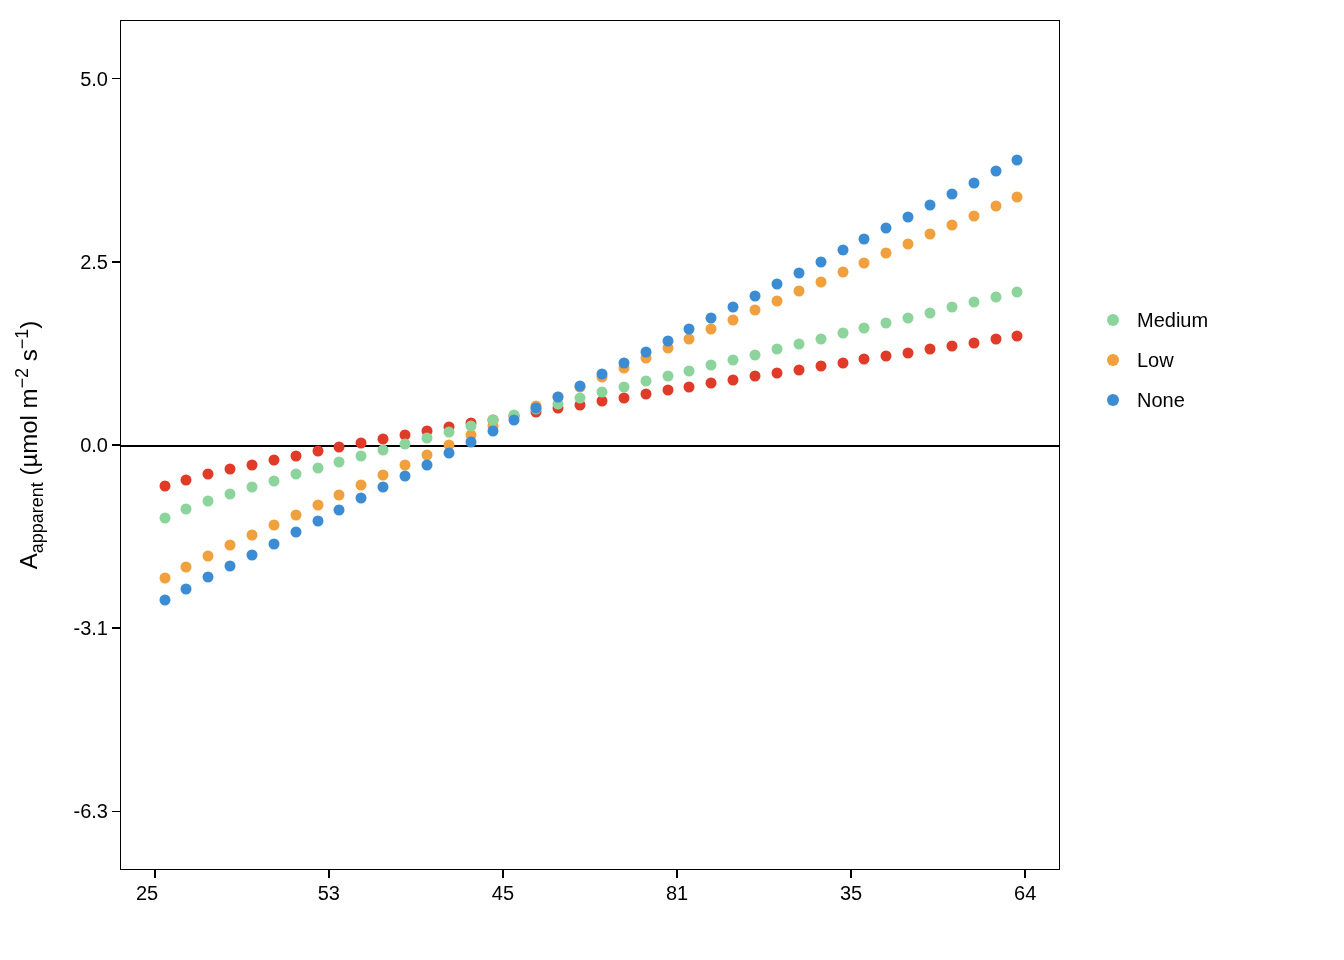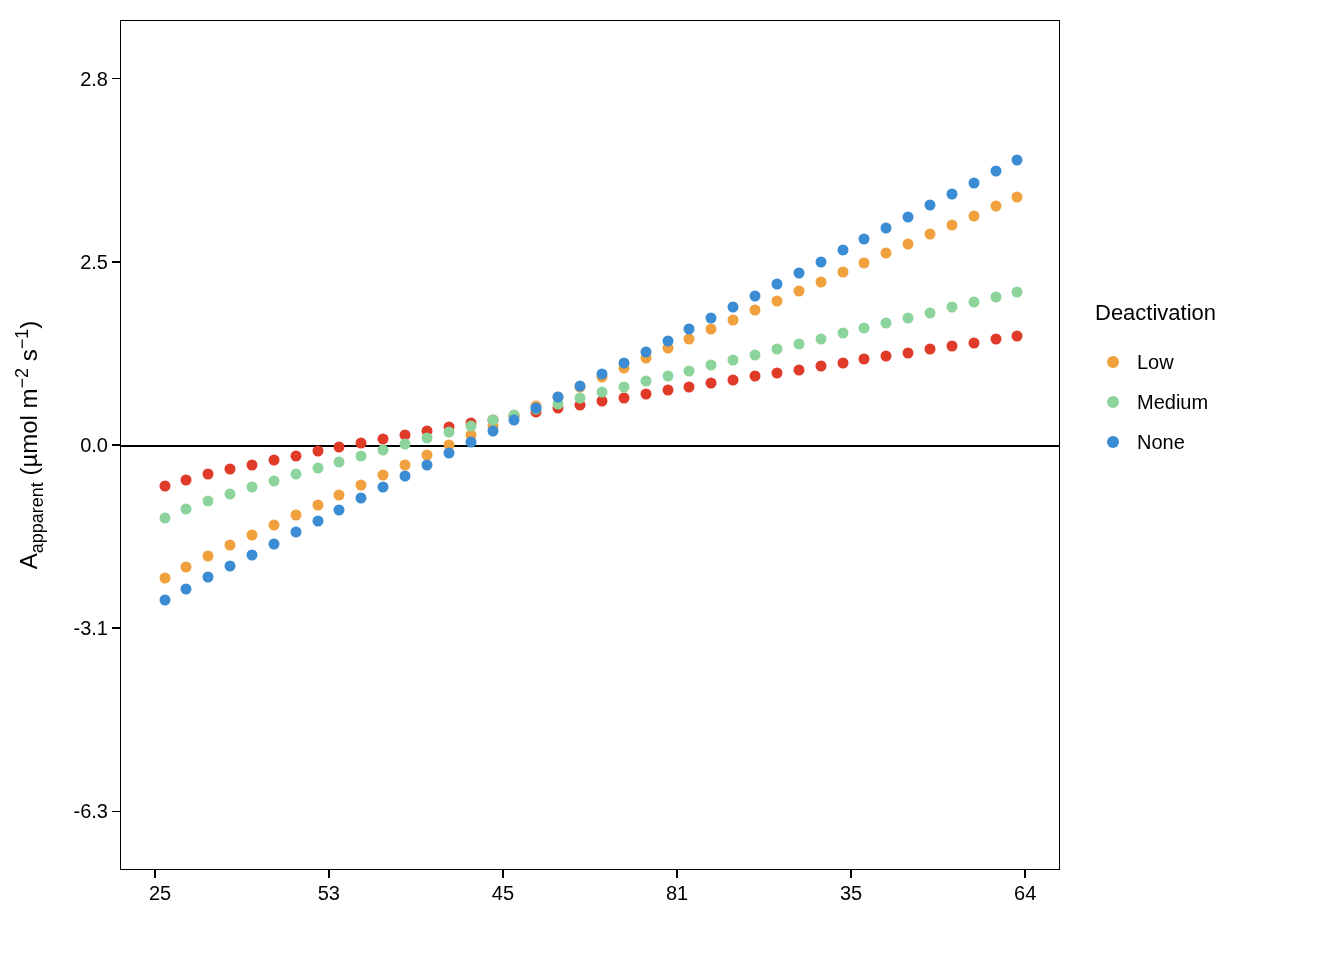--- a/index.html
+++ b/index.html
@@ -140,21 +140,21 @@
 
   <div class="y-axis" id="y-axis">
       <div class="y-tick-label" style="top: 791.379px;">-6.3</div>
       <div class="y-tick-mark" style="top: 790.629px;"></div>
       <div class="y-tick-label" style="top: 608.19px;">-3.1</div>
       <div class="y-tick-mark" style="top: 607.44px;"></div>
       <div class="y-tick-label" style="top: 425px;">0.0</div>
       <div class="y-tick-mark" style="top: 424.25px;"></div>
       <div class="y-tick-label" style="top: 241.81px;">2.5</div>
       <div class="y-tick-mark" style="top: 241.06px;"></div>
-      <div class="y-tick-label" style="top: 58.6207px;">2.8</div>
+      <div class="y-tick-label" style="top: 58.6207px;">5.0</div>
       <div class="y-tick-mark" style="top: 57.8707px;"></div>
     </div>
 
   <div class="plot-area" id="plot-area">
 
   <div class="hline" style="top: 424.25px;"></div>
       <div class="pt" style="left: 43.5185px; top: 465.302px; background: rgb(224, 58, 40);"></div>
       <div class="pt" style="left: 65.3894px; top: 458.629px; background: rgb(224, 58, 40);"></div>
       <div class="pt" style="left: 87.2602px; top: 453.274px; background: rgb(224, 58, 40);"></div>
       <div class="pt" style="left: 109.131px; top: 448.325px; background: rgb(224, 58, 40);"></div>
@@ -310,45 +310,44 @@
       <div class="pt" style="left: 765.256px; top: 206.863px; background: rgb(60, 140, 212);"></div>
       <div class="pt" style="left: 787.127px; top: 195.59px; background: rgb(60, 140, 212);"></div>
       <div class="pt" style="left: 808.998px; top: 184.317px; background: rgb(60, 140, 212);"></div>
       <div class="pt" style="left: 830.869px; top: 173.044px; background: rgb(60, 140, 212);"></div>
       <div class="pt" style="left: 852.74px; top: 161.771px; background: rgb(60, 140, 212);"></div>
       <div class="pt" style="left: 874.611px; top: 150.497px; background: rgb(60, 140, 212);"></div>
       <div class="pt" style="left: 896.481px; top: 139.224px; background: rgb(60, 140, 212);"></div>
     </div>
 
   <div class="x-axis" id="x-axis">
-      <div class="x-tick-label" style="left: 40px;">25</div>
+      <div class="x-tick-label" style="left: 27px;">25</div>
       <div class="x-tick-mark" style="left: 34.0648px;"></div>
       <div class="x-tick-label" style="left: 208.889px;">53</div>
       <div class="x-tick-mark" style="left: 208.139px;"></div>
       <div class="x-tick-label" style="left: 382.963px;">45</div>
       <div class="x-tick-mark" style="left: 382.213px;"></div>
       <div class="x-tick-label" style="left: 557.037px;">81</div>
       <div class="x-tick-mark" style="left: 556.287px;"></div>
       <div class="x-tick-label" style="left: 731.111px;">35</div>
       <div class="x-tick-mark" style="left: 730.361px;"></div>
       <div class="x-tick-label" style="left: 905.185px;">64</div>
       <div class="x-tick-mark" style="left: 904.435px;"></div>
     </div>
 
 
   <div class="legend">
-    <div class="legend-title">Deactivation</div>
     <div id="legend-items">
+        <div class="legend-item">
+          <div class="legend-dot" style="background: rgb(140, 212, 156);"></div>
+          <span>Medium</span>
+        </div>
         <div class="legend-item">
           <div class="legend-dot" style="background: rgb(240, 160, 60);"></div>
           <span>Low</span>
-        </div>
-        <div class="legend-item">
-          <div class="legend-dot" style="background: rgb(140, 212, 156);"></div>
-          <span>Medium</span>
         </div>
         <div class="legend-item">
           <div class="legend-dot" style="background: rgb(60, 140, 212);"></div>
           <span>None</span>
         </div>
       </div>
   </div>
 
 </div>
 

